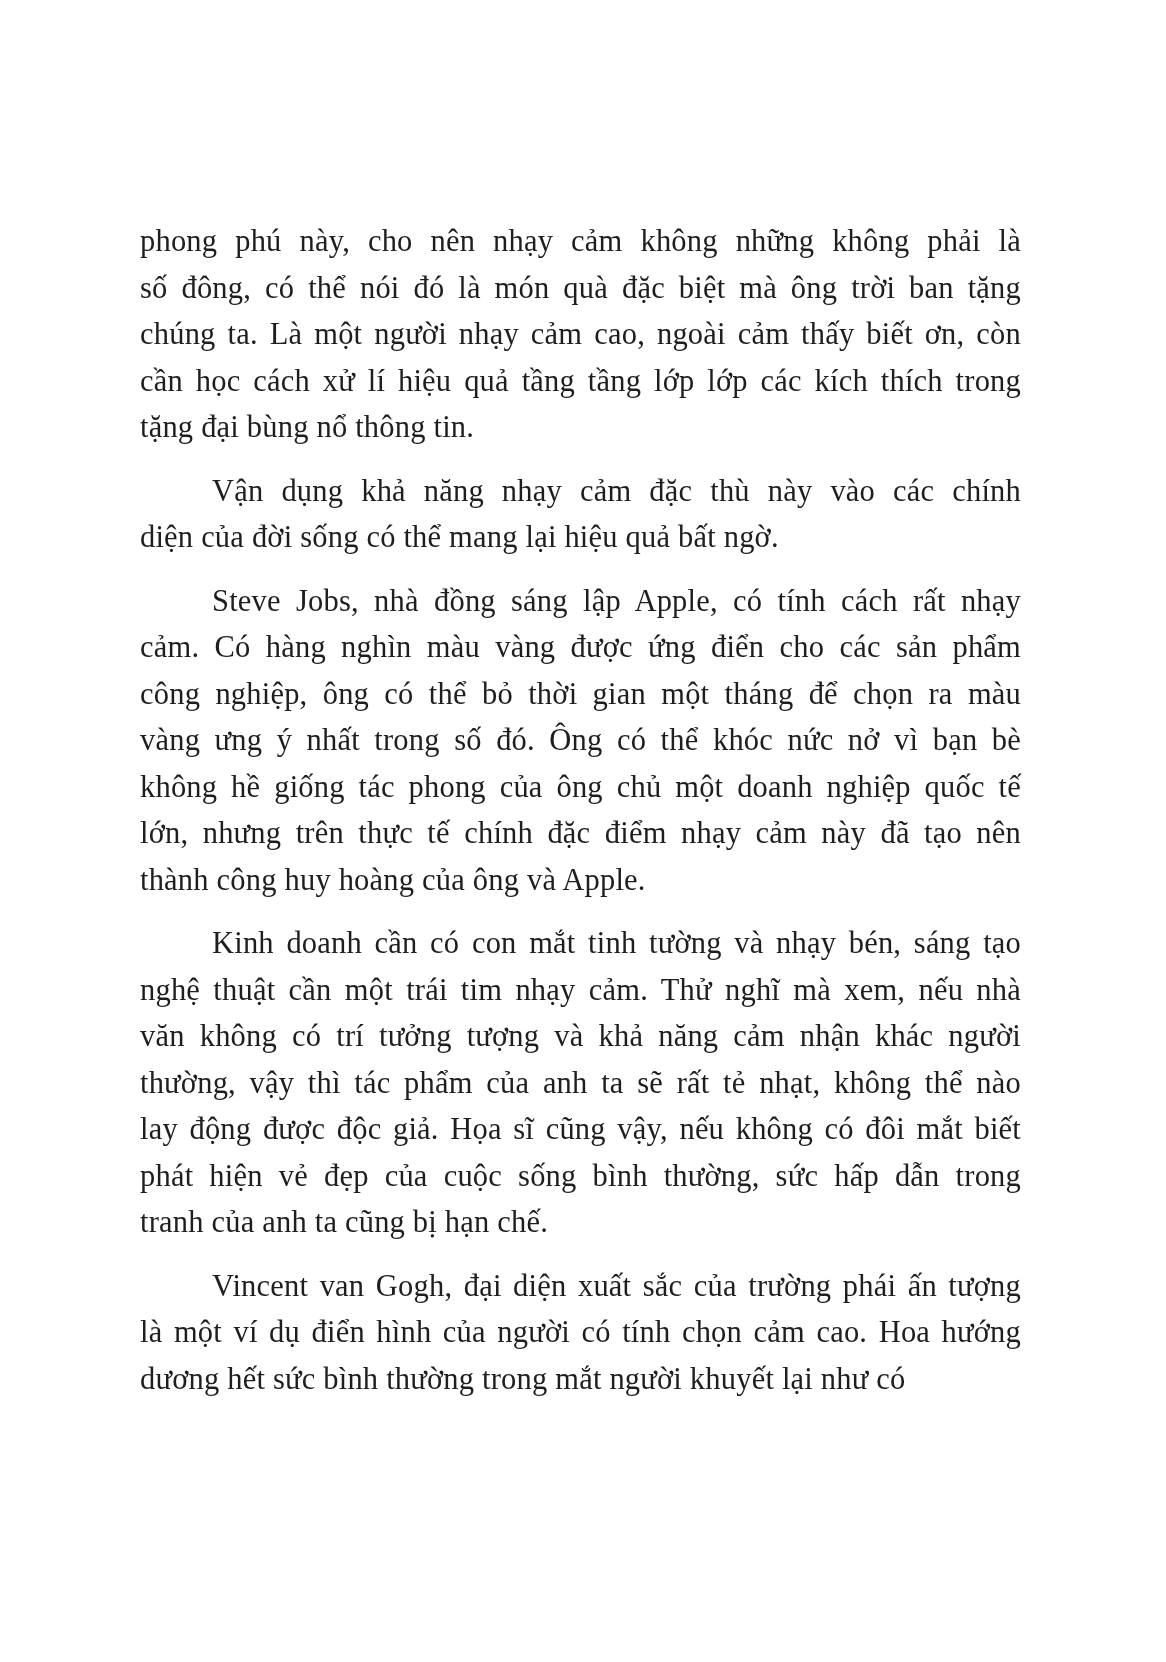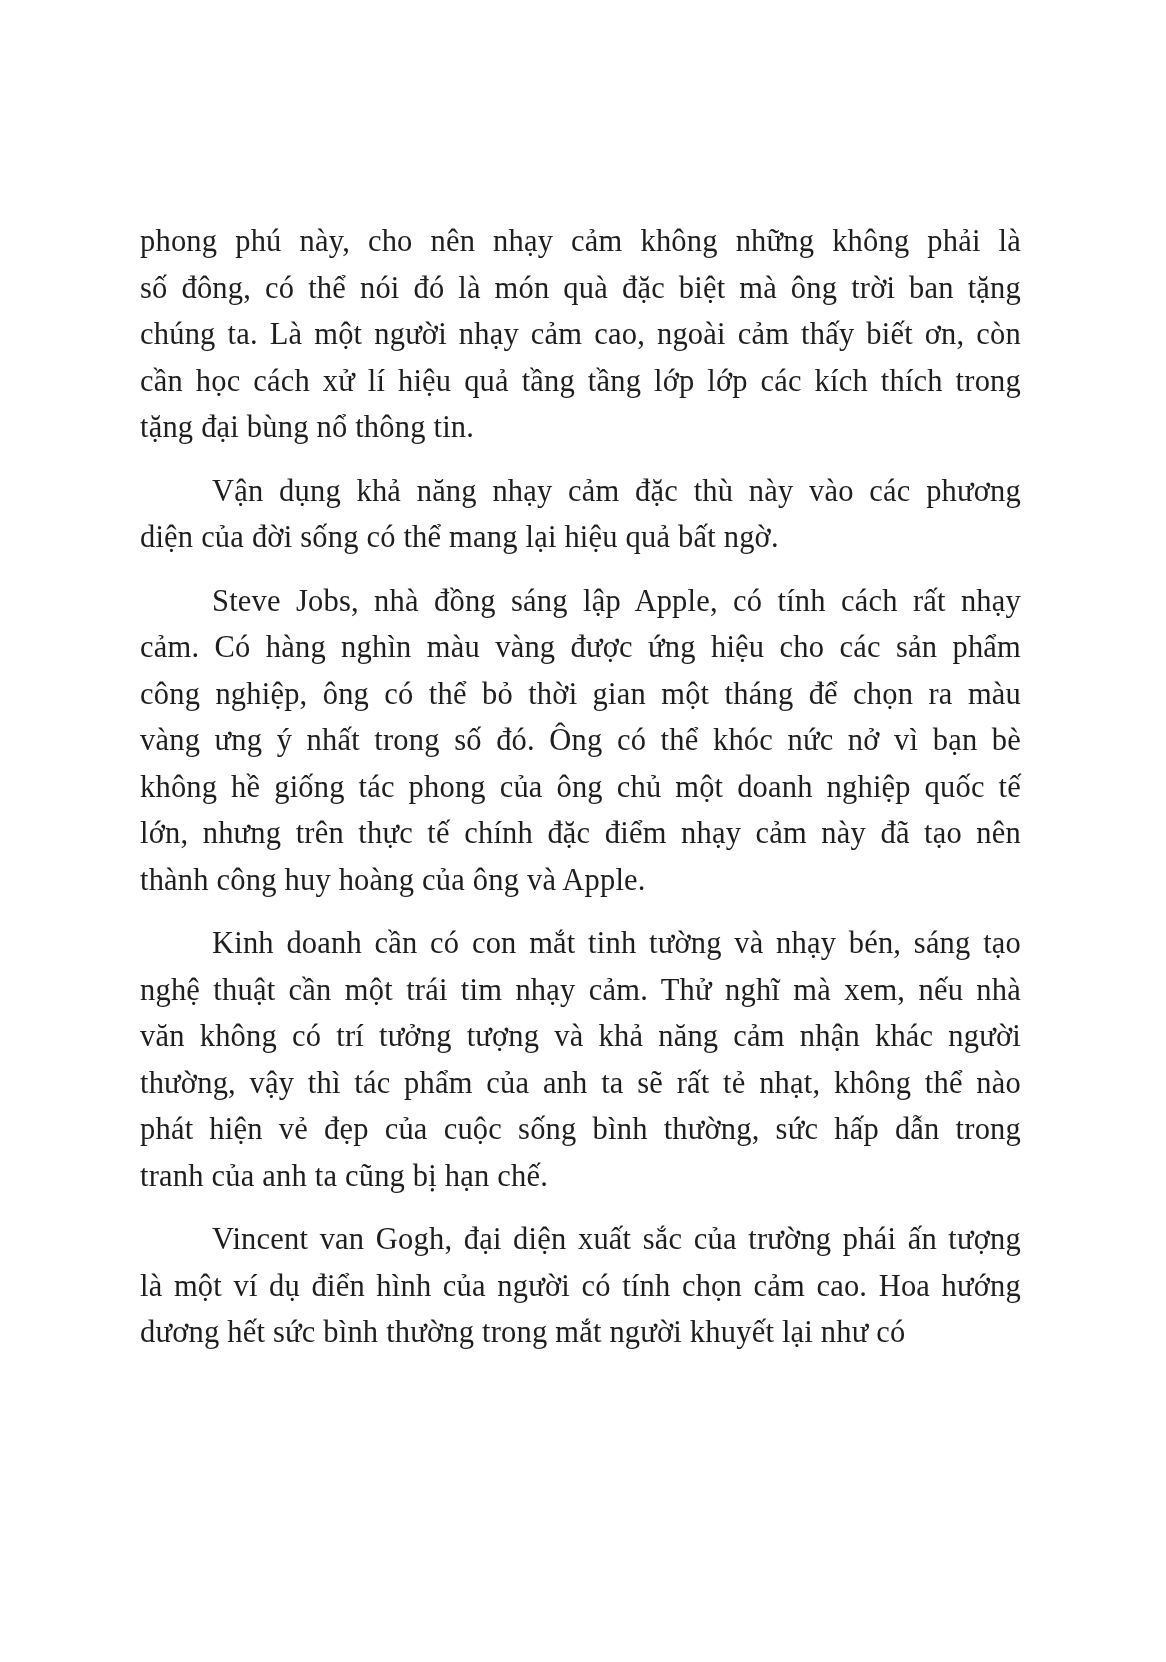--- a/index.html
+++ b/index.html
@@ -54,37 +54,38 @@
 <div class="page" style="background: rgb(255, 255, 255);">
   <div class="text-block" id="paragraphs" style="color: rgb(30, 30, 30);">
       <div class="paragraph">
         <div class="line">phong phú này, cho nên nhạy cảm không những không phải là</div>
         <div class="line">số đông, có thể nói đó là món quà đặc biệt mà ông trời ban tặng</div>
         <div class="line">chúng ta. Là một người nhạy cảm cao, ngoài cảm thấy biết ơn, còn</div>
         <div class="line">cần học cách xử lí hiệu quả tầng tầng lớp lớp các kích thích trong</div>
         <div class="line para-end">tặng đại bùng nổ thông tin.</div>
       </div>
       <div class="paragraph">
-        <div class="line indented">Vận dụng khả năng nhạy cảm đặc thù này vào các phương</div>
+        <div class="line indented">Vận dụng khả năng nhạy cảm đặc thù này vào các chính</div>
         <div class="line para-end">diện của đời sống có thể mang lại hiệu quả bất ngờ.</div>
       </div>
       <div class="paragraph">
         <div class="line indented">Steve Jobs, nhà đồng sáng lập Apple, có tính cách rất nhạy</div>
-        <div class="line">cảm. Có hàng nghìn màu vàng được ứng hiệu cho các sản phẩm</div>
+        <div class="line">cảm. Có hàng nghìn màu vàng được ứng điển cho các sản phẩm</div>
         <div class="line">công nghiệp, ông có thể bỏ thời gian một tháng để chọn ra màu</div>
         <div class="line">vàng ưng ý nhất trong số đó. Ông có thể khóc nức nở vì bạn bè</div>
         <div class="line">không hề giống tác phong của ông chủ một doanh nghiệp quốc tế</div>
         <div class="line">lớn, nhưng trên thực tế chính đặc điểm nhạy cảm này đã tạo nên</div>
         <div class="line para-end">thành công huy hoàng của ông và Apple.</div>
       </div>
       <div class="paragraph">
         <div class="line indented">Kinh doanh cần có con mắt tinh tường và nhạy bén, sáng tạo</div>
         <div class="line">nghệ thuật cần một trái tim nhạy cảm. Thử nghĩ mà xem, nếu nhà</div>
         <div class="line">văn không có trí tưởng tượng và khả năng cảm nhận khác người</div>
         <div class="line">thường, vậy thì tác phẩm của anh ta sẽ rất tẻ nhạt, không thể nào</div>
+        <div class="line">lay động được độc giả. Họa sĩ cũng vậy, nếu không có đôi mắt biết</div>
         <div class="line">phát hiện vẻ đẹp của cuộc sống bình thường, sức hấp dẫn trong</div>
         <div class="line para-end">tranh của anh ta cũng bị hạn chế.</div>
       </div>
       <div class="paragraph">
         <div class="line indented">Vincent van Gogh, đại diện xuất sắc của trường phái ấn tượng</div>
         <div class="line">là một ví dụ điển hình của người có tính chọn cảm cao. Hoa hướng</div>
         <div class="line para-end">dương hết sức bình thường trong mắt người khuyết lại như có</div>
       </div>
     </div>
   <div class="page-number">5</div>

